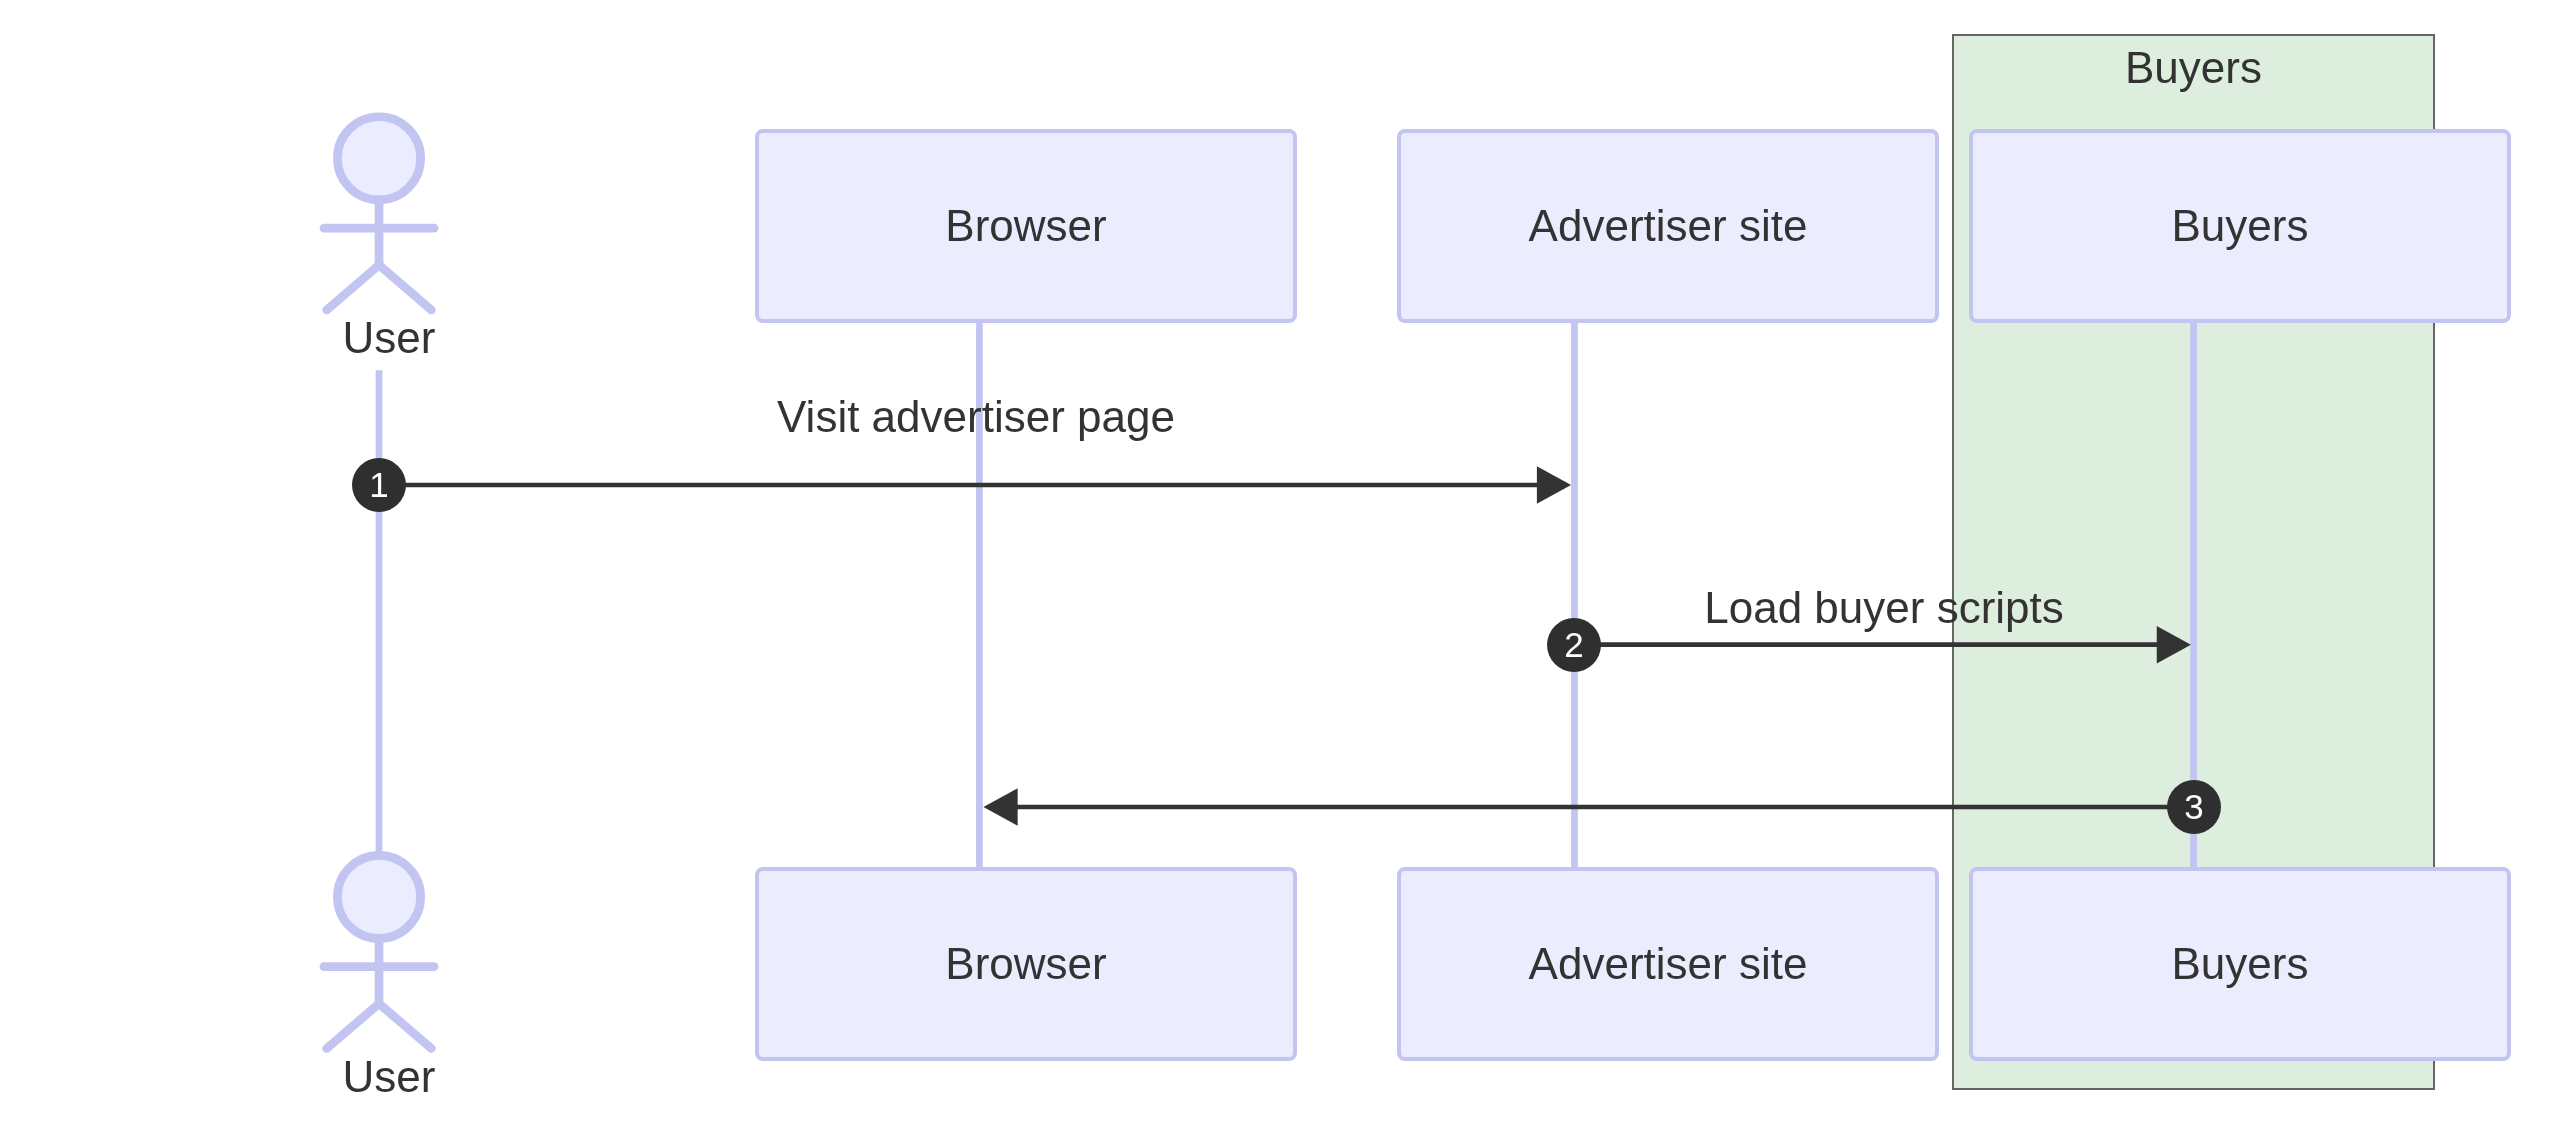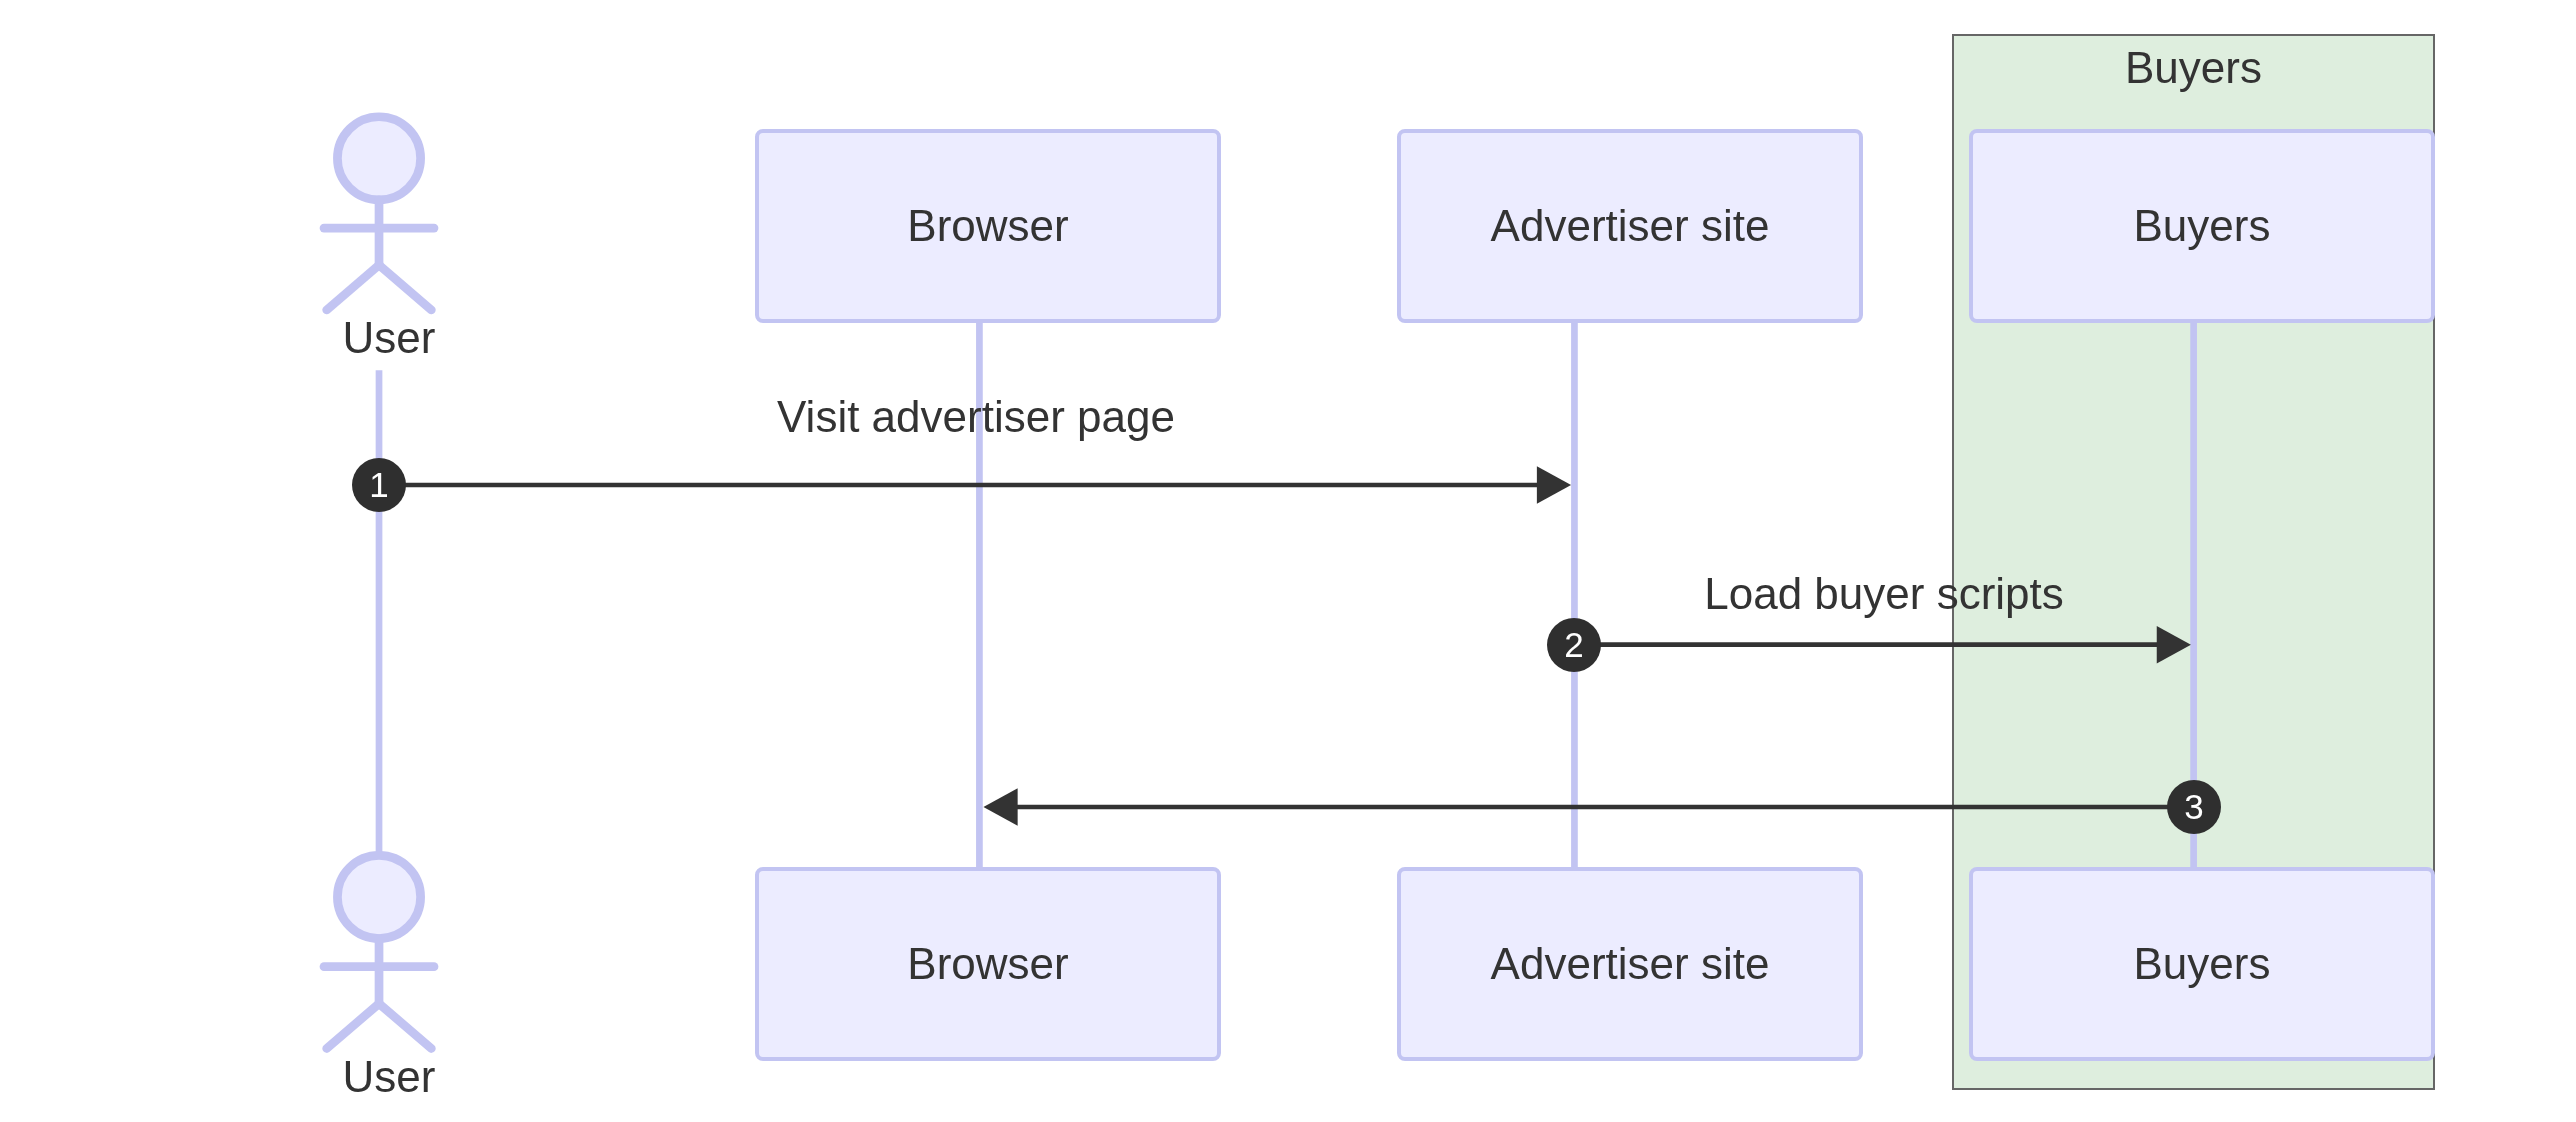--- a/index.html
+++ b/index.html
@@ -25,21 +25,21 @@
   }
   
   svg.layer{position:absolute;left:0;top:0;}
   .lifeline{stroke:var(--lifeline,#c2c4f2);stroke-width:10;}
   .actor-stroke{stroke:var(--lifeline,#c2c4f2);stroke-width:13;fill:none;stroke-linecap:round;}
   .actor-head{fill:var(--participant_fill,#ecECff);stroke:var(--lifeline,#c2c4f2);stroke-width:13;}
   .msg-line{stroke:var(--arrow,#333333);stroke-width:7;}
   .arrow-head{fill:var(--arrow,#333333);stroke:none;}
   
   .participant{
-    position:absolute;width:466px;height:194px;
+    position:absolute;width:542px;height:194px;
     background:var(--participant_fill,#ececff);
     border:4.7px solid var(--participant_border,#c2c4f2);
     border-radius:8px;box-sizing:border-box;
     display:flex;align-items:center;justify-content:center;
     font-size:44px;white-space:nowrap;
   }
   .p-top{top:129px;}
   .p-bottom{top:867px;}
   .p-browser{left:755px;}
   .p-advertiser{left:1349px;margin-left:48px;}
@@ -50,21 +50,21 @@
     font-size:44px;white-space:nowrap;
   }
   .actor-label.top{top:313px;}
   .actor-label.bottom{top:1052px;}
   
   .msg-label{
     position:absolute;transform:translateX(-50%);
     font-size:44px;white-space:nowrap;
   }
   .msg-1-label{left:976px;top:392px;}
-  .msg-2-label{left:1884px;top:569px;}
+  .msg-2-label{left:1884px;top:583px;}
   .msg-3-label{left:1587px;top:708px;}
   
   .badge{
     position:absolute;width:54px;height:54px;border-radius:50%;
     background:var(--badge_fill,#2f2f2f);color:var(--badge_text,#ffffff);
     display:flex;align-items:center;justify-content:center;
     font-size:35px;transform:translate(-50%,-50%);
   }
   .badge-1{left:379px;top:485px;}
   .badge-2{left:1574px;top:645px;}

